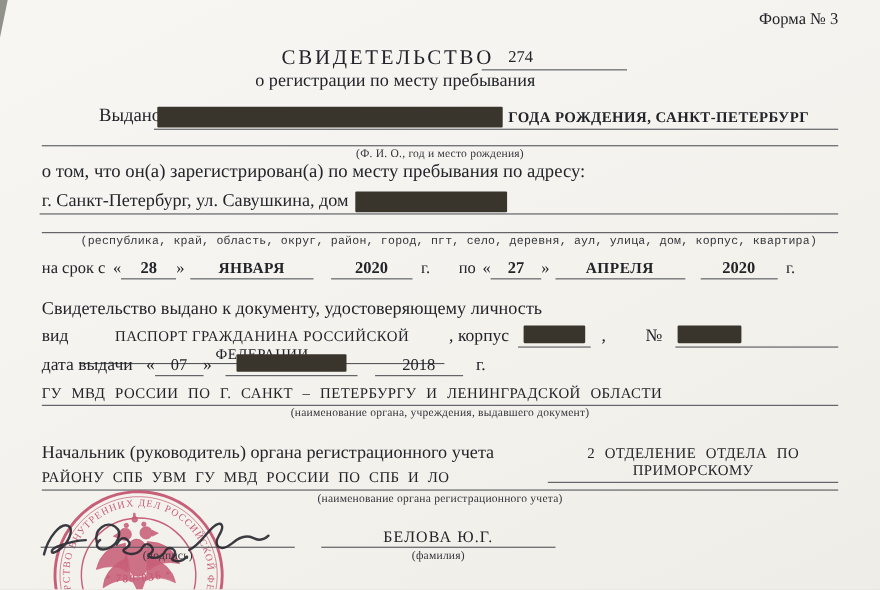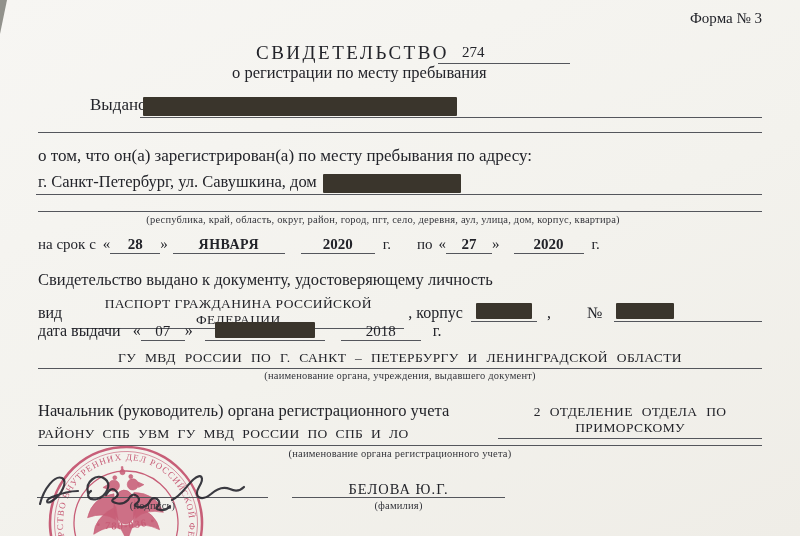--- a/index.html
+++ b/index.html
@@ -28,72 +28,75 @@
   <div class="abs" style="left:0;top:0;width:0;height:0;border-left:7px solid #92928c;border-bottom:34px solid transparent;"></div>
 
   <div class="abs" style="top:10px;right:38px;font-size:15px;">Форма № 3</div>
 
   <div class="abs" style="left:256px;top:42px;font-size:19px;letter-spacing:2.5px;">СВИДЕТЕЛЬСТВО</div>
   <div class="abs" style="left:438px;top:44px;width:132px;padding-left:24px;box-sizing:border-box;font-size:15px;border-bottom:1px solid #54565c;height:20px;">274</div>
   <div class="abs" style="left:232px;top:63px;font-size:16.5px;">о регистрации по месту пребывания</div>
 
   <div class="abs" style="left:78px;top:95px;font-size:17px;margin-left:12px;">Выдано</div>
   <div class="abs bar" style="left:143px;top:97px;width:314px;height:19px;"></div>
+  <div class="abs" style="left:462px;top:99px;font-size:13.5px;font-weight:bold;letter-spacing:.4px;">ГОДА РОЖДЕНИЯ, САНКТ-ПЕТЕРБУРГ</div>
   <div class="hline" style="left:140px;top:117px;width:622px;"></div>
 
   <div class="hline" style="left:38px;top:132px;width:724px;"></div>
+  <div class="abs cap" style="left:38px;top:135px;width:724px;">(Ф. И. О., год и место рождения)</div>
 
   <div class="abs" style="left:38px;top:146px;font-size:17px;">о том, что он(а) зарегистрирован(а) по месту пребывания по адресу:</div>
 
   <div class="abs" style="left:38px;top:172px;font-size:16.5px;">г. Санкт-Петербург, ул. Савушкина, дом</div>
   <div class="abs bar" style="left:323px;top:174px;width:138px;height:19px;"></div>
   <div class="hline" style="left:36px;top:194px;width:726px;"></div>
 
   <div class="hline" style="left:38px;top:211px;width:724px;"></div>
-  <div class="abs cap" style="left:21px;top:214px;width:724px;">(республика, край, область, округ, район, город, пгт, село, деревня, аул, улица, дом, корпус, квартира)</div>
+  <div class="abs cap" style="left:46px;top:214px;width:724px;font-family:Liberation Mono, monospace;">(республика, край, область, округ, район, город, пгт, село, деревня, аул, улица, дом, корпус, квартира)</div>
 
   <div class="frow" style="left:38px;top:236px;width:724px;font-size:15px;">
     <span>на срок с</span>
     <span style="margin-left:7px;">«</span>
     <span class="cell val" style="width:50px;">28</span>
     <span>»</span>
     <span class="cell val" style="width:112px;margin-left:5px;font-size:14px;letter-spacing:.5px;">ЯНВАРЯ</span>
     <span class="cell val" style="width:74px;margin-left:16px;">2020</span>
     <span style="margin-left:8px;">г.</span>
     <span style="margin-left:26px;">по</span>
     <span style="margin-left:6px;">«</span>
     <span class="cell val" style="width:46px;">27</span>
     <span>»</span>
+    <span class="cell val" style="width:118px;margin-left:5px;font-size:14px;letter-spacing:.5px;">АПРЕЛЯ</span>
     <span class="cell val" style="width:70px;margin-left:14px;">2020</span>
     <span style="margin-left:8px;">г.</span>
   </div>
 
   <div class="abs" style="left:38px;top:270px;font-size:16.5px;">Свидетельство выдано к документу, удостоверяющему личность</div>
 
-  <div class="frow" style="left:38px;top:296px;width:724px;font-size:16px;align-items:center;">
+  <div class="frow" style="left:38px;top:296px;width:724px;font-size:16px;">
     <span>вид</span>
     <span class="cell caps" style="width:332px;margin-left:10px;">ПАСПОРТ ГРАЖДАНИНА РОССИЙСКОЙ ФЕДЕРАЦИИ</span>
     <span style="margin-left:4px;">, корпус</span>
     <span class="cell" style="width:66px;margin-left:8px;"><span class="ibar" style="width:56px;"></span></span>
     <span style="margin-left:10px;">,</span>
     <span style="margin-left:36px;">№</span>
     <span class="grow" style="margin-left:12px;text-align:left;"><span class="ibar" style="width:58px;margin-left:2px;"></span></span>
   </div>
 
   <div class="frow" style="left:38px;top:322px;width:724px;font-size:16px;">
     <span>дата выдачи</span>
     <span style="margin-left:12px;">«</span>
     <span class="cell" style="width:44px;font-size:15px;">07</span>
     <span>»</span>
     <span class="cell" style="width:120px;margin-left:12px;"><span class="ibar" style="width:100px;"></span></span>
     <span class="cell" style="width:80px;margin-left:16px;font-size:15px;">2018</span>
     <span style="margin-left:12px;">г.</span>
   </div>
 
-  <div class="abs caps" style="left:38px;top:350px;width:724px;border-bottom:1px solid #54565c;padding-bottom:2px;word-spacing:5px;white-space:normal;text-align:center;">ГУ МВД РОССИИ ПО Г. САНКТ – ПЕТЕРБУРГУ И ЛЕНИНГРАДСКОЙ ОБЛАСТИ</div>
+  <div class="abs caps" style="left:38px;top:350px;width:724px;border-bottom:1px solid #54565c;padding-bottom:2px;word-spacing:5px;white-space:normal;">ГУ МВД РОССИИ ПО Г. САНКТ – ПЕТЕРБУРГУ И ЛЕНИНГРАДСКОЙ ОБЛАСТИ</div>
   <div class="abs cap" style="left:38px;top:370px;width:724px;">(наименование органа, учреждения, выдавшего документ)</div>
 
   <div class="frow" style="left:38px;top:401px;width:724px;font-size:16.5px;gap:41px;">
     <span>Начальник (руководитель) органа регистрационного учета</span>
     <span class="grow caps" style="margin-left:8px;text-align:center;word-spacing:5px;padding-bottom:2px;">2 ОТДЕЛЕНИЕ ОТДЕЛА ПО ПРИМОРСКОМУ</span>
   </div>
   <div class="abs caps" style="left:38px;top:426px;width:724px;border-bottom:1px solid #54565c;padding-bottom:3px;word-spacing:4px;">РАЙОНУ СПБ УВМ ГУ МВД РОССИИ ПО СПБ И ЛО</div>
   <div class="abs cap" style="left:38px;top:448px;width:724px;">(наименование органа регистрационного учета)</div>
 
   <svg class="abs" style="left:26px;top:423px;" width="200" height="200" viewBox="0 0 200 200">

